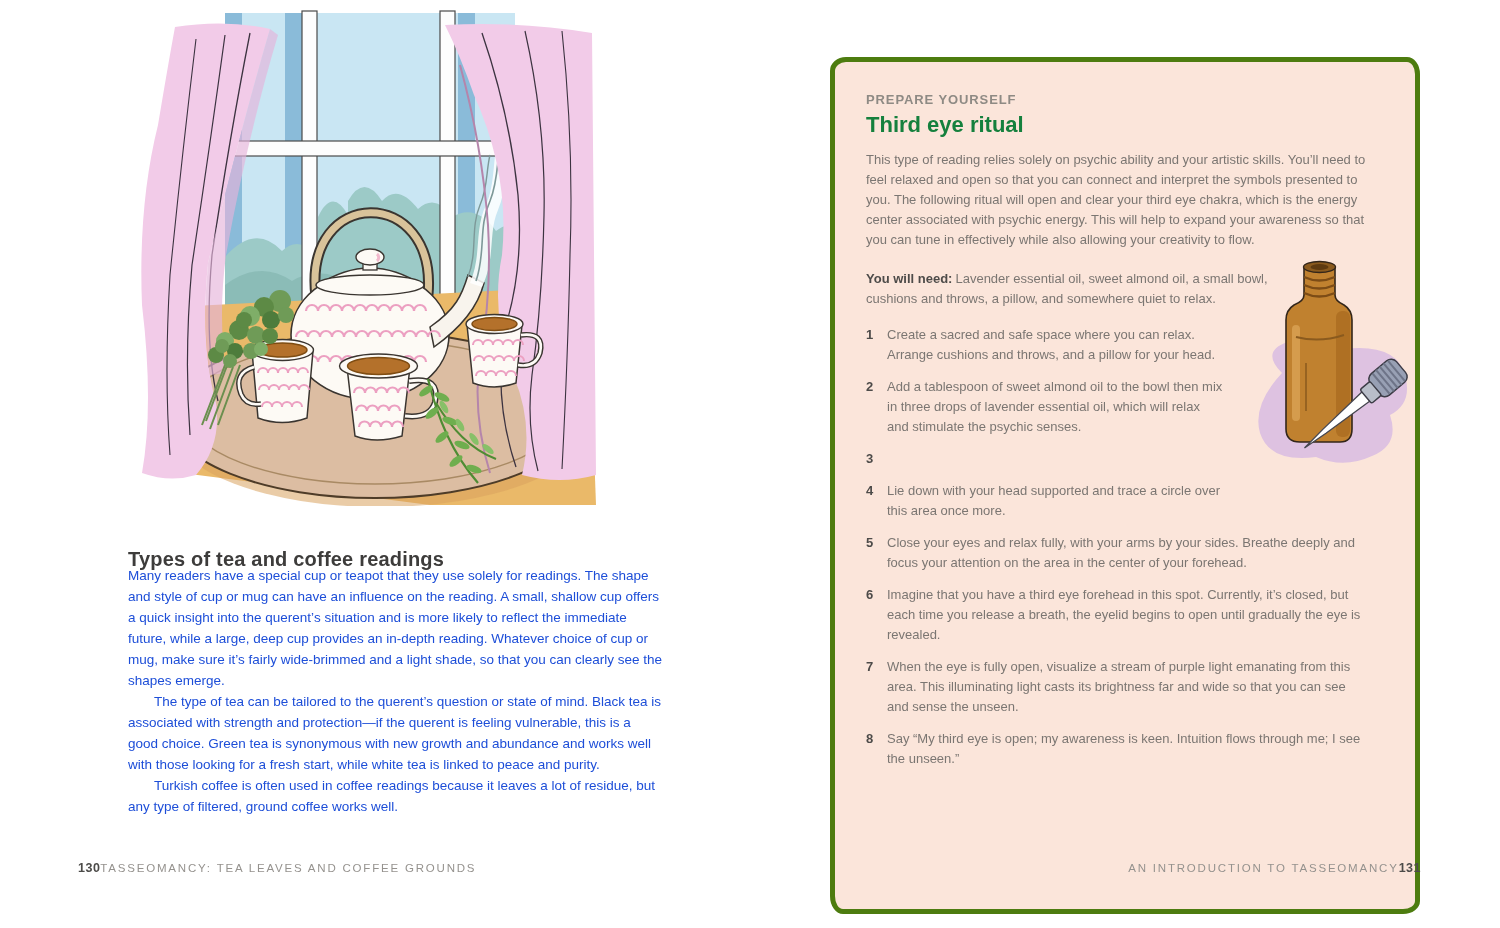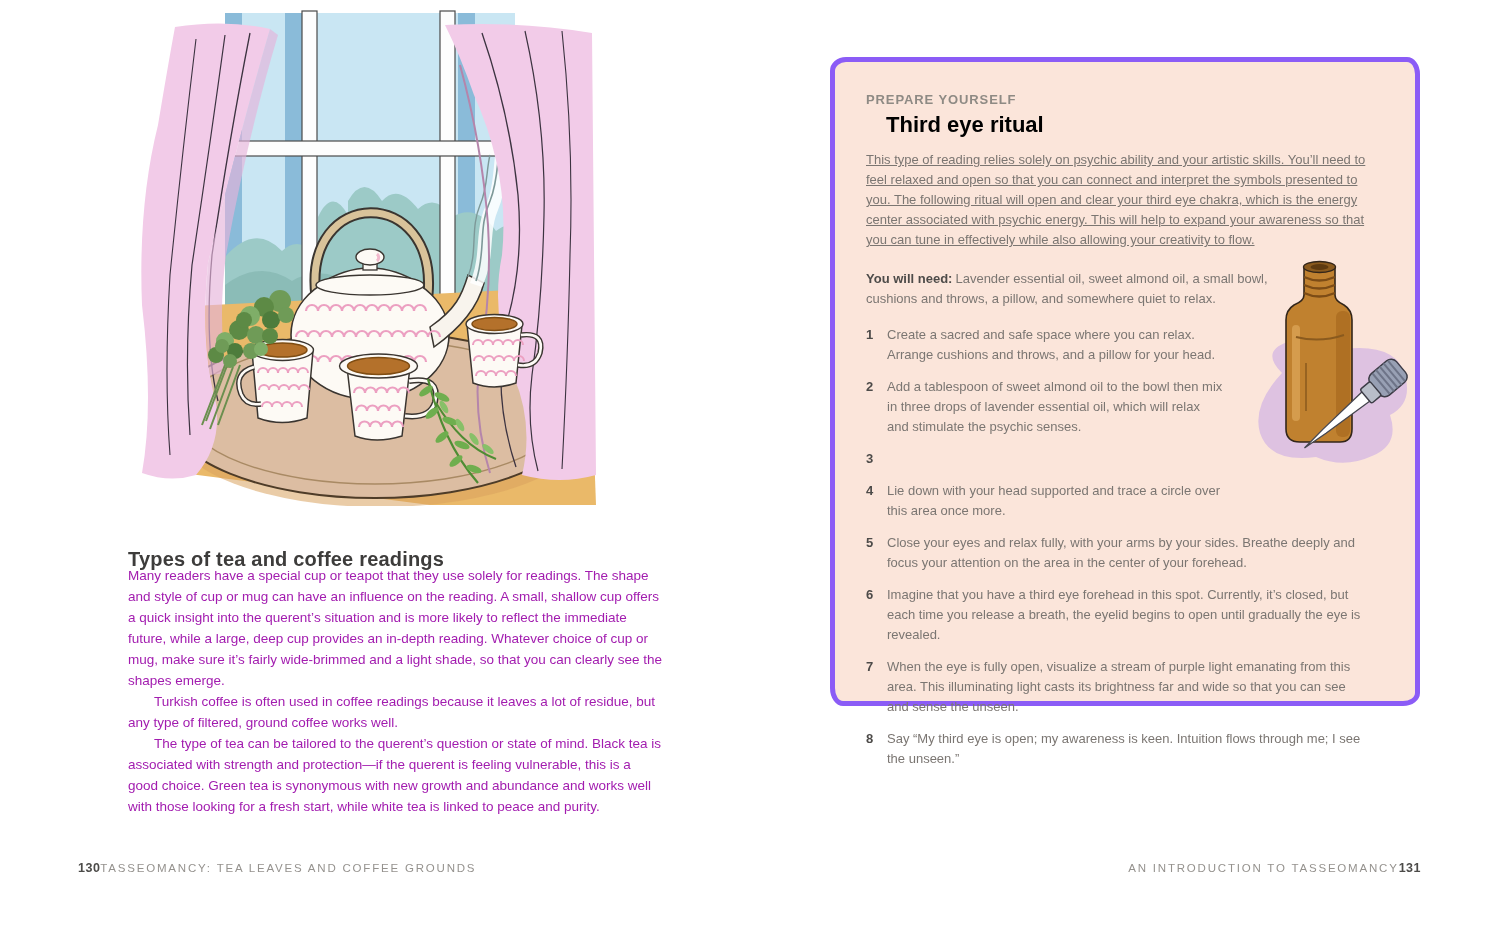--- a/index.html
+++ b/index.html
@@ -8,35 +8,35 @@
     font-family:"Liberation Sans", sans-serif;overflow:hidden;
   }
   
   .illustration{position:absolute;left:130px;top:4px;width:470px;height:502px;}
   .left-heading{
     position:absolute;left:128px;top:531px;font-size:20px;font-weight:600;
     color:#3d3c3b;letter-spacing:.2px;
   }
   .body-copy{
     position:absolute;left:128px;top:565px;width:534px;
-    font-size:13.5px;line-height:21px;color:#a21caf;
+    font-size:13.5px;line-height:21px;color:#1d4ed8;
   }
   .body-copy p{margin:0;}
   .body-copy p + p{text-indent:26px;}
   
   .panel{
-    position:absolute;left:830px;top:57px;width:590px;height:649px;
+    position:absolute;left:830px;top:57px;width:590px;height:857px;
     box-sizing:border-box;background:#fbe5da;
-    border:5px solid #8b5cf6;
+    border:5px solid #4d7c0f;
     border-radius:16px 13px 17px 13px / 14px 17px 13px 18px;
     padding:30px 47px 24px 31px;
   }
   .kicker{font-size:13px;font-weight:bold;letter-spacing:.9px;color:#8e8a84;}
-  .panel-title{font-size:22px;font-weight:bold;color:#000000;margin-top:5px;margin-left:20px;}
-  .panel-intro{margin-top:12px;font-size:13px;line-height:20px;color:#7b7672;width:502px;text-decoration:underline;}
+  .panel-title{font-size:22px;font-weight:bold;color:#15803d;margin-top:5px;}
+  .panel-intro{margin-top:12px;font-size:13px;line-height:20px;color:#7b7672;width:502px;}
   .ywn{margin-top:19px;font-size:13px;line-height:20px;color:#7b7672;max-width:415px;}
   .ywn .lead{font-weight:bold;color:#4d4b49;margin-right:3px;}
   ol.steps{list-style:none;margin:16px 0 0 0;padding:0;}
   ol.steps li{display:flex;margin-bottom:12px;font-size:13px;line-height:20px;color:#7b7672;}
   ol.steps .num{font-weight:bold;color:#4d4b49;width:21px;flex:0 0 21px;}
   ol.steps li:nth-child(-n+4) .txt{max-width:338px;}
   ol.steps .txt{display:block;}
   .bottle-art{position:absolute;left:413px;top:193px;width:163px;height:243px;}
   
   .footer{position:absolute;top:861px;display:flex;align-items:baseline;gap:0;
@@ -168,22 +168,22 @@
     <ellipse cx="344" cy="434" rx="7" ry="3" fill="#87c068" transform="rotate(55 344 434)"></ellipse>
     <ellipse cx="358" cy="444" rx="7" ry="3" fill="#87c068" transform="rotate(40 358 444)"></ellipse>
   </g>
 </svg>
 </div>
 
 <h2 class="left-heading">Types of tea and coffee readings</h2>
 
 <div class="body-copy">
   <p>Many readers have a special cup or teapot that they use solely for readings. The shape and style of cup or mug can have an influence on the reading. A small, shallow cup offers a quick insight into the querent’s situation and is more likely to reflect the immediate future, while a large, deep cup provides an in-depth reading. Whatever choice of cup or mug, make sure it’s fairly wide-brimmed and a light shade, so that you can clearly see the shapes emerge.</p>
+  <p>The type of tea can be tailored to the querent’s question or state of mind. Black tea is associated with strength and protection—if the querent is feeling vulnerable, this is a good choice. Green tea is synonymous with new growth and abundance and works well with those looking for a fresh start, while white tea is linked to peace and purity.</p>
   <p>Turkish coffee is often used in coffee readings because it leaves a lot of residue, but any type of filtered, ground coffee works well.</p>
-  <p>The type of tea can be tailored to the querent’s question or state of mind. Black tea is associated with strength and protection—if the querent is feeling vulnerable, this is a good choice. Green tea is synonymous with new growth and abundance and works well with those looking for a fresh start, while white tea is linked to peace and purity.</p>
 </div>
 
 <div class="panel">
   <div class="kicker">PREPARE YOURSELF</div>
   <div class="panel-title">Third eye ritual</div>
   <p class="panel-intro">This type of reading relies solely on psychic ability and your artistic skills. You’ll need to feel relaxed and open so that you can connect and interpret the symbols presented to you. The following ritual will open and clear your third eye chakra, which is the energy center associated with psychic energy. This will help to expand your awareness so that you can tune in effectively while also allowing your creativity to flow.</p>
   <p class="ywn">
     <span class="lead">You will need:</span><span>Lavender essential oil, sweet almond oil, a small bowl, cushions and throws, a pillow, and somewhere quiet to relax.</span>
   </p>
   <ol class="steps">

